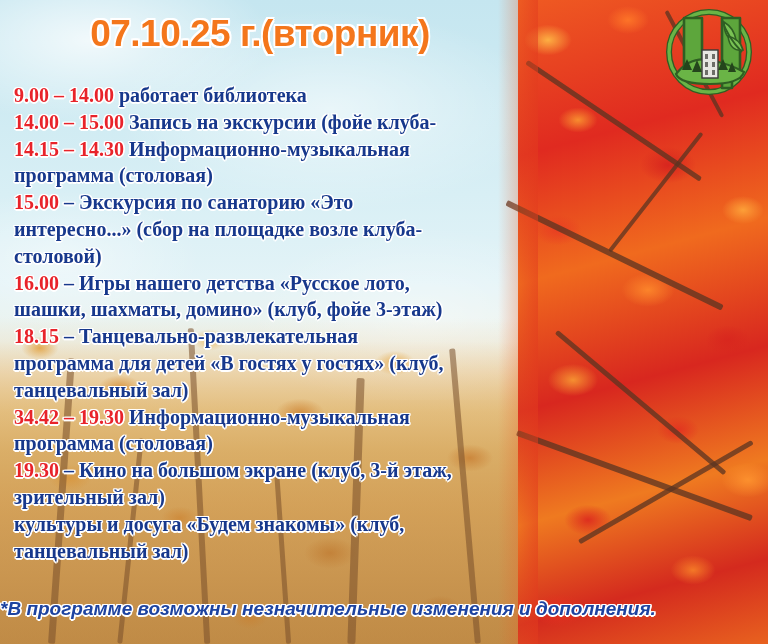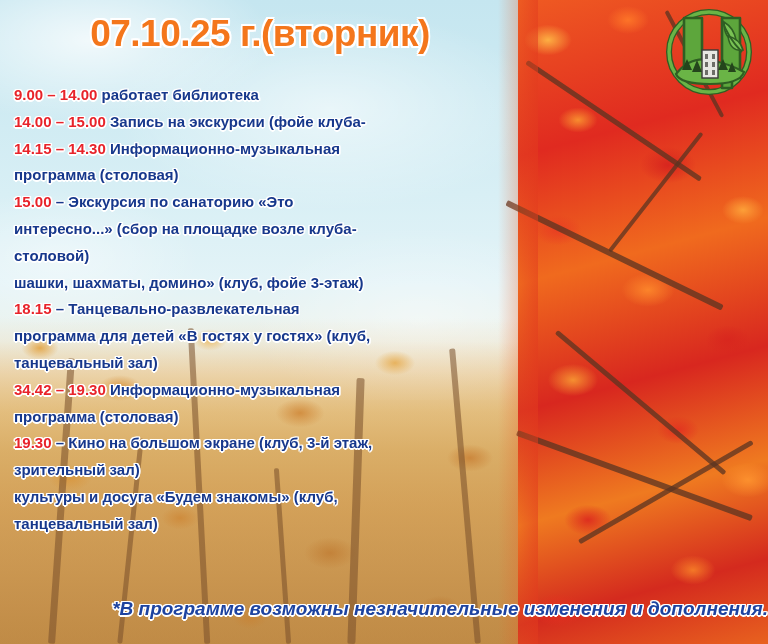--- a/index.html
+++ b/index.html
@@ -140,41 +140,41 @@
       -1.8px 0 0 #ffffff, 1.8px 0 0 #ffffff;
     white-space: nowrap;
   }
 
   .schedule {
     position: absolute;
     left: 14px; top: 82px;
     width: 520px;
   }
   .sched-line {
-    font-family: Liberation Sans, sans-serif;
+    font-family: Liberation Serif, serif;
     font-weight: bold;
-    font-size: 15px;
+    font-size: 20px;
     line-height: 26.8px;
     color: #17388c;
     white-space: nowrap;
     text-shadow:
       -1.3px -1.3px 0 #ffffff,  1.3px -1.3px 0 #ffffff,
       -1.3px  1.3px 0 #ffffff,  1.3px  1.3px 0 #ffffff,
        0 -1.5px 0 #ffffff, 0 1.5px 0 #ffffff,
       -1.5px 0 0 #ffffff, 1.5px 0 0 #ffffff;
   }
   .sched-line .t {
     color: #e8232a;
   }
 
   .footnote {
     position: absolute;
     left: 0; top: 598px;
     width: 768px;
-    text-align: right;
+    text-align: left;
     font-family: "Liberation Sans", sans-serif;
     font-weight: bold;
     font-style: italic;
     font-size: 19px;
     color: #1d43a0;
     text-shadow:
       -1.3px -1.3px 0 #ffffff,  1.3px -1.3px 0 #ffffff,
       -1.3px  1.3px 0 #ffffff,  1.3px  1.3px 0 #ffffff,
        0 -1.5px 0 #ffffff, 0 1.5px 0 #ffffff,
       -1.5px 0 0 #ffffff, 1.5px 0 0 #ffffff;
@@ -246,20 +246,21 @@
   <div class="title">07.10.25 г.(вторник)</div>
 
   <div class="schedule">
       <div class="sched-line"><span class="t">9.00 – 14.00</span><span> работает библиотека</span></div>
       <div class="sched-line"><span class="t">14.00 – 15.00</span><span> Запись на экскурсии (фойе клуба-</span></div>
       <div class="sched-line"><span class="t">14.15 – 14.30</span><span> Информационно-музыкальная</span></div>
       <div class="sched-line"><span>программа (столовая)</span></div>
       <div class="sched-line"><span class="t">15.00</span><span> – Экскурсия по санаторию «Это</span></div>
       <div class="sched-line"><span>интересно...» (сбор на площадке возле клуба-</span></div>
       <div class="sched-line"><span>столовой)</span></div>
+      <div class="sched-line"><span class="t">16.00</span><span> – Игры нашего детства «Русское лото,</span></div>
       <div class="sched-line"><span>шашки, шахматы, домино» (клуб, фойе 3-этаж)</span></div>
       <div class="sched-line"><span class="t">18.15</span><span> – Танцевально-развлекательная</span></div>
       <div class="sched-line"><span>программа для детей «В гостях у гостях» (клуб,</span></div>
       <div class="sched-line"><span>танцевальный зал)</span></div>
       <div class="sched-line"><span class="t">34.42 – 19.30</span><span> Информационно-музыкальная</span></div>
       <div class="sched-line"><span>программа (столовая)</span></div>
       <div class="sched-line"><span class="t">19.30</span><span> – Кино на большом экране (клуб, 3-й этаж,</span></div>
       <div class="sched-line"><span>зрительный зал)</span></div>
       <div class="sched-line"><span>культуры и досуга «Будем знакомы» (клуб,</span></div>
       <div class="sched-line"><span>танцевальный зал)</span></div>

